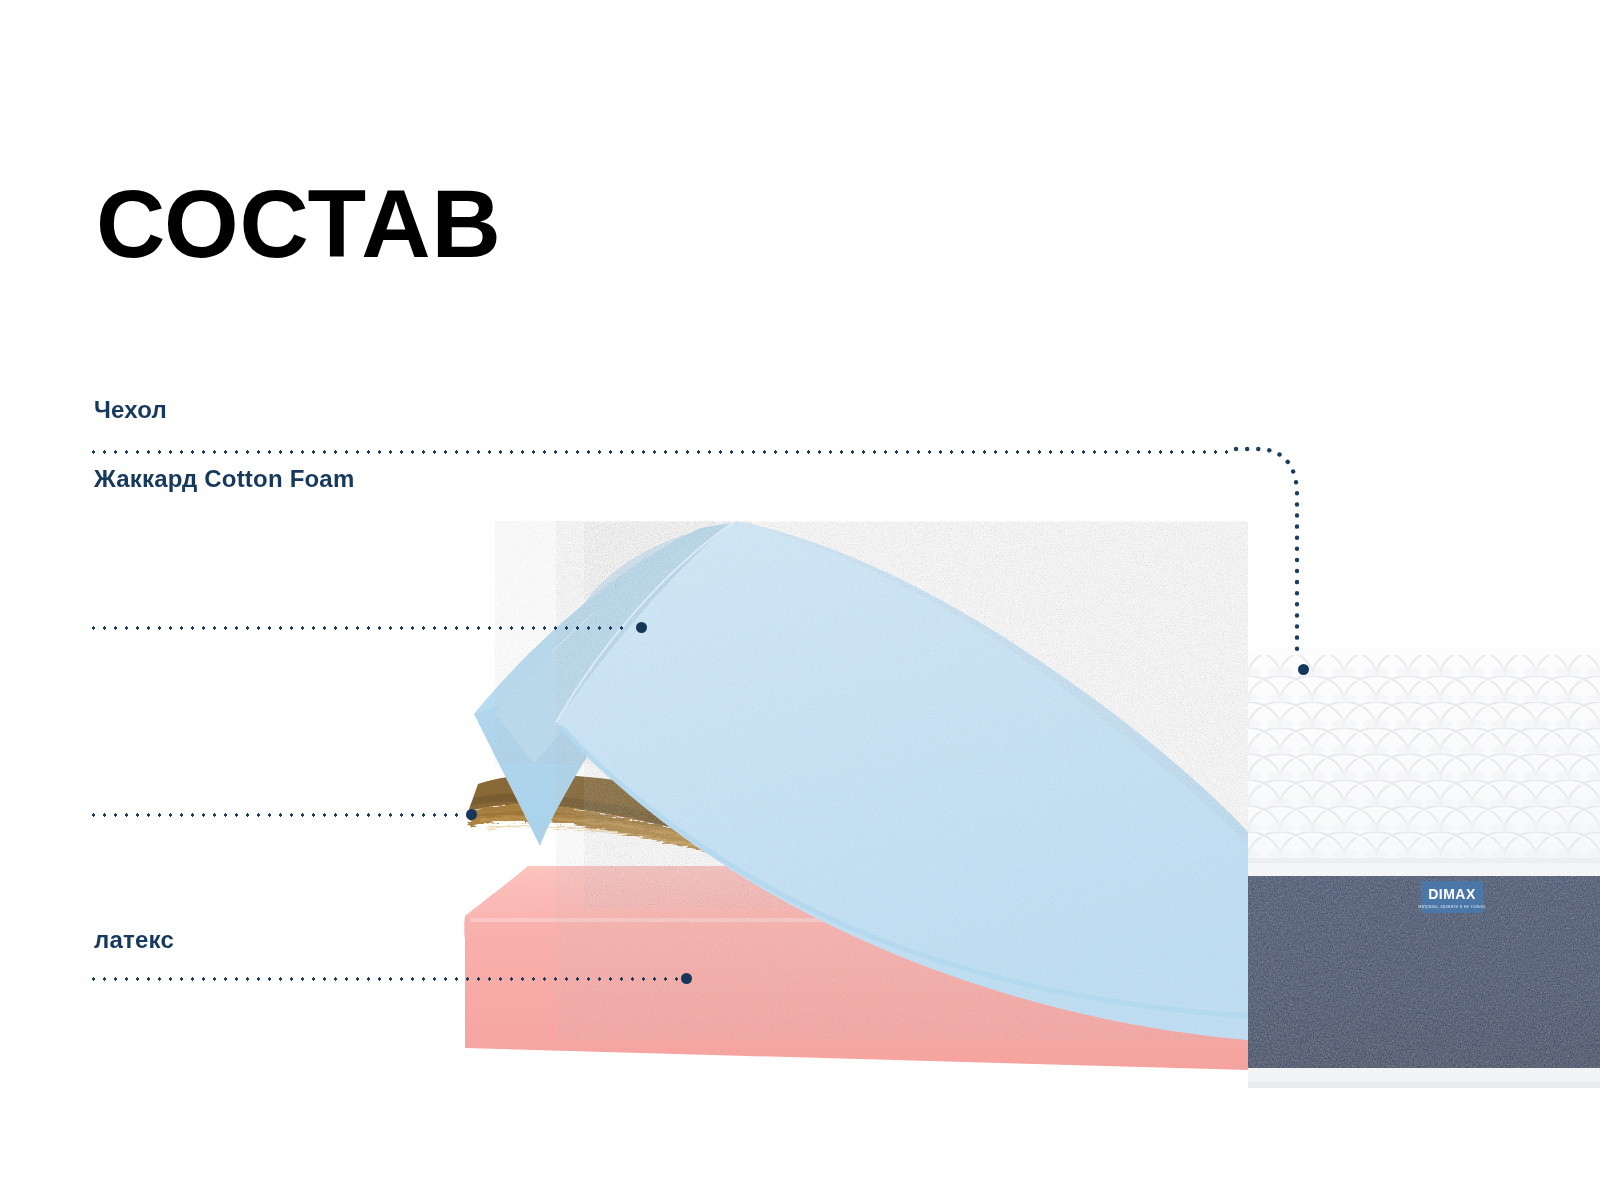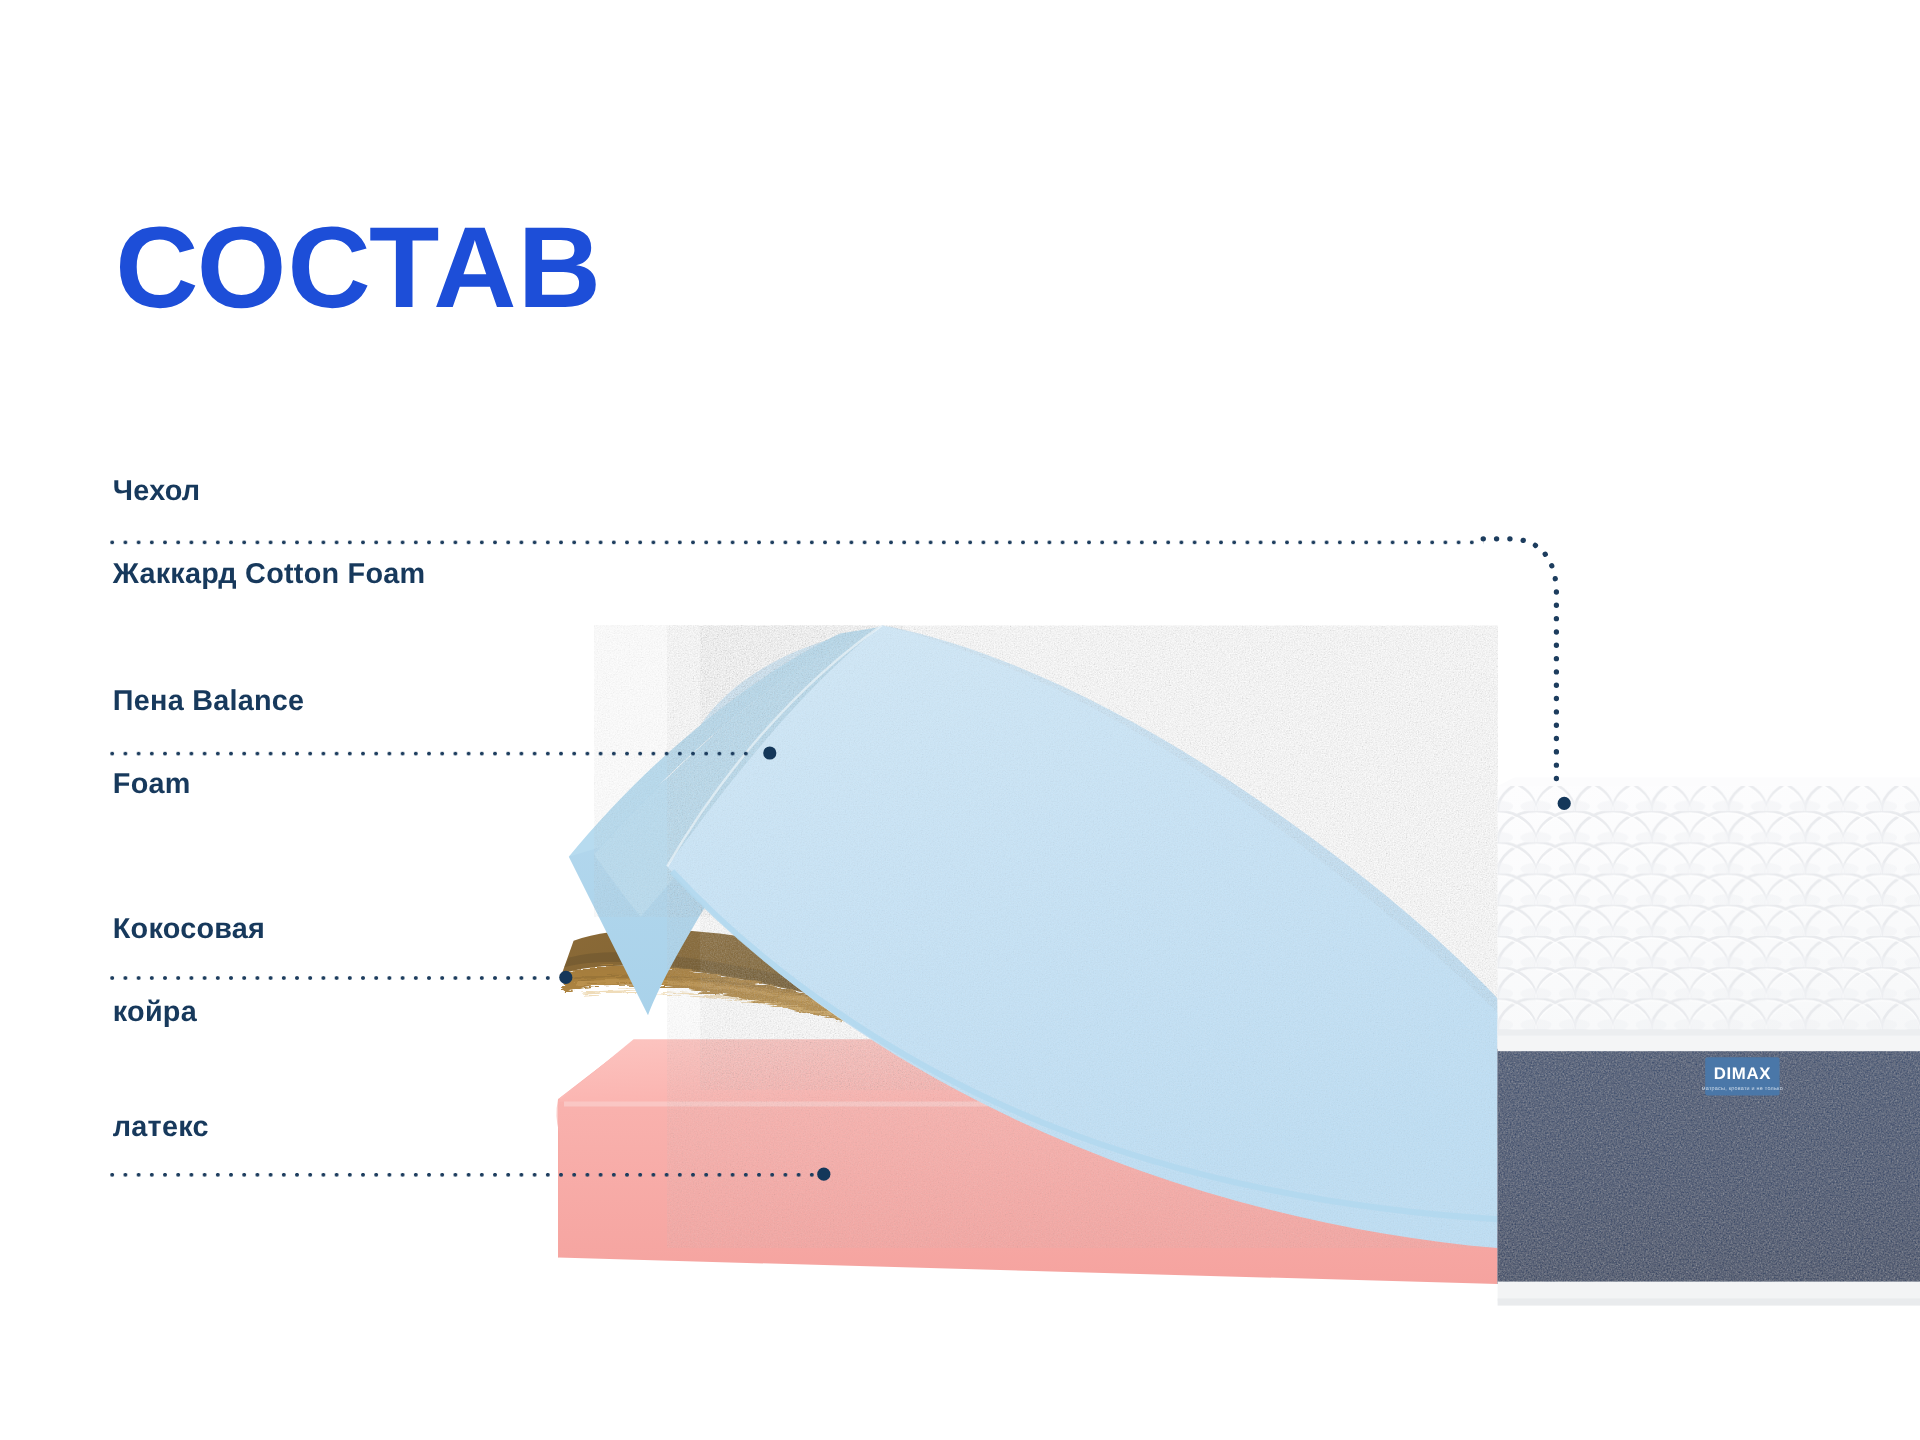--- a/index.html
+++ b/index.html
@@ -20,21 +20,21 @@
   }
 
   
   #page-title {
     position: absolute;
     left: 96px;
     top: 176px;
     font-size: 96px;
     font-weight: 700;
     letter-spacing: 1px;
-    color: #1d4ed8;
+    color: #000000;
     line-height: 1;
     white-space: nowrap;
   }
 
   
   .layer-label {
     position: absolute;
     color: #17395c;
     font-size: 24px;
     font-weight: 700;
@@ -387,31 +387,23 @@
 
   <div id="page-title">СОСТАВ</div>
 
   <div class="layer-label label-1">
     <div>Чехол</div>
     <div>Жаккард Cotton Foam</div>
   </div>
   <div class="leader" id="leader-cover-h"></div>
   <div class="leader-dot" id="dot-cover"></div>
 
-  <div class="layer-label label-2">
-    <div>Пена Balance</div>
-    <div>Foam</div>
-  </div>
   <div class="leader" id="leader-foam"></div>
   <div class="leader-dot" id="dot-foam"></div>
 
-  <div class="layer-label label-3">
-    <div>Кокосовая</div>
-    <div>койра</div>
-  </div>
   <div class="leader" id="leader-coir"></div>
   <div class="leader-dot" id="dot-coir"></div>
 
   <div class="layer-label label-4">
     <div>латекс</div>
   </div>
   <div class="leader" id="leader-latex"></div>
   <div class="leader-dot" id="dot-latex"></div>
 
 </div>

